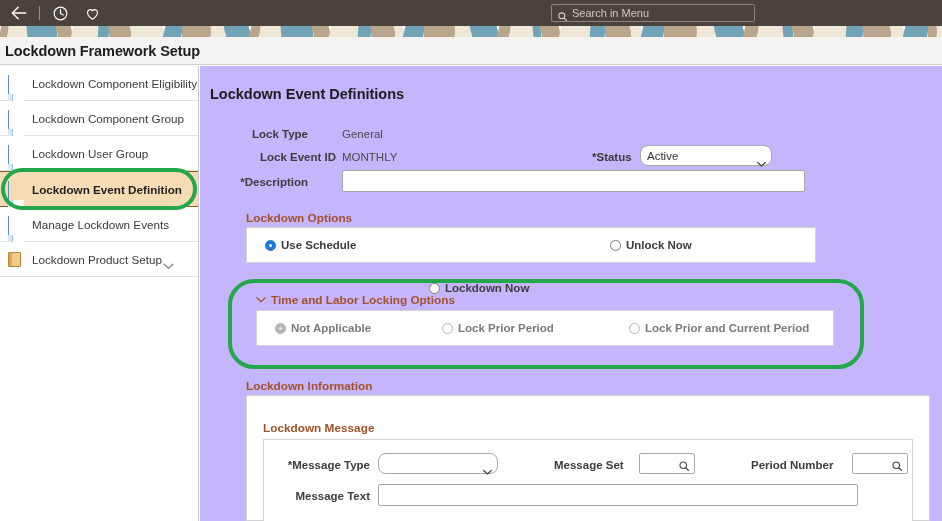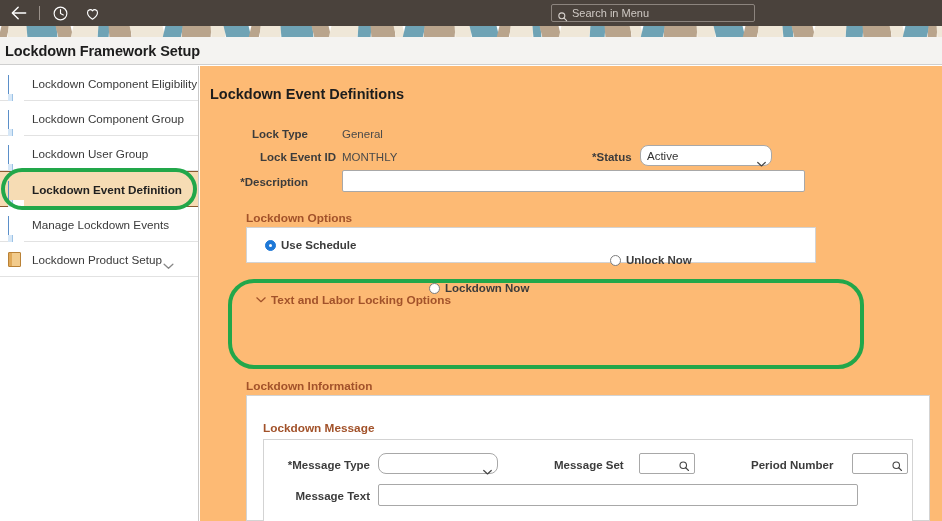--- a/index.html
+++ b/index.html
@@ -103,21 +103,21 @@
   .icon-win .body .r { flex: 1; background: #ffffff; }
   
   .icon-folder { width: 13px; height: 15px; position: relative; }
   .icon-folder .f1 { position: absolute; left: 0; top: 0; width: 13px; height: 15px; background: #e0a959; border: 1px solid #b98136; border-radius: 1px; }
   .icon-folder .f2 { position: absolute; left: 4px; top: 1px; width: 8px; height: 13px; background: #f2cb8c; }
 
   
   .main {
     position: absolute; left: 200px; top: 66px;
     width: 742px; height: 455px;
-    background: #fdba74;
+    background: #c4b5fd;
     overflow: hidden;
   }
   .section-title {
     position: absolute; left: 10px; top: 20px;
     font-size: 14.5px; font-weight: bold; color: #1d1d1d;
   }
 
   .lbl {
     font-size: 11.5px; font-weight: bold; color: #3c3c3c;
     white-space: nowrap;
@@ -388,32 +388,46 @@
   <div class="grp-head" style="left:46px; top:145px;">Lockdown Options</div>
   <div class="panel" style="left:46px; top:161px; width:570px; height:36px;">
     <div class="radio-row" style="left:18px; top:11px;">
       <span class="rad on"></span>
       <span class="rad-lbl">Use Schedule</span>
     </div>
     <div class="radio-row" style="left:182px; top:11px;margin-top:43px;">
       <span class="rad"></span>
       <span class="rad-lbl">Lockdown Now</span>
     </div>
-    <div class="radio-row" style="left:363px; top:26px;">
+    <div class="radio-row" style="left:363px; top:11px;">
       <span class="rad"></span>
       <span class="rad-lbl">Unlock Now</span>
     </div>
   </div>
 
   <div class="grp-head" style="left:56px; top:226px;">
     <span class="grp-chev">
       <svg viewBox="0 0 12 8" width="10" height="7" fill="none" stroke="currentColor" stroke-width="1.5" stroke-linecap="round" stroke-linejoin="round">
           <polyline points="1,2 6,6.6 11,2"></polyline>
         </svg>
-    </span><span>Text and Labor Locking Options</span>
+    </span><span>Time and Labor Locking Options</span>
+  </div>
+  <div class="panel" style="left:56px; top:244px; width:578px; height:36px;">
+    <div class="radio-row" style="left:18px; top:11px;">
+      <span class="rad dis on"></span>
+      <span class="rad-lbl dis">Not Applicable</span>
+    </div>
+    <div class="radio-row" style="left:185px; top:11px;">
+      <span class="rad dis"></span>
+      <span class="rad-lbl dis">Lock Prior Period</span>
+    </div>
+    <div class="radio-row" style="left:372px; top:11px;">
+      <span class="rad dis"></span>
+      <span class="rad-lbl dis">Lock Prior and Current Period</span>
+    </div>
   </div>
 
   <div class="grp-head" style="left:46px; top:313px;">Lockdown Information</div>
   <div class="panel" style="left:46px; top:329px; width:684px; height:126px;">
 
     <div class="grp-head" style="left:16px; top:25px;">Lockdown Message</div>
     <div class="panel" style="left:16px; top:43px; width:650px; height:83px;">
 
       <div class="lbl lbl-right" style="left:0; top:19px; width:106px;">*Message Type</div>
       <div class="sel-wrap" style="left:114px; top:13px; width:120px; height:21px;">

